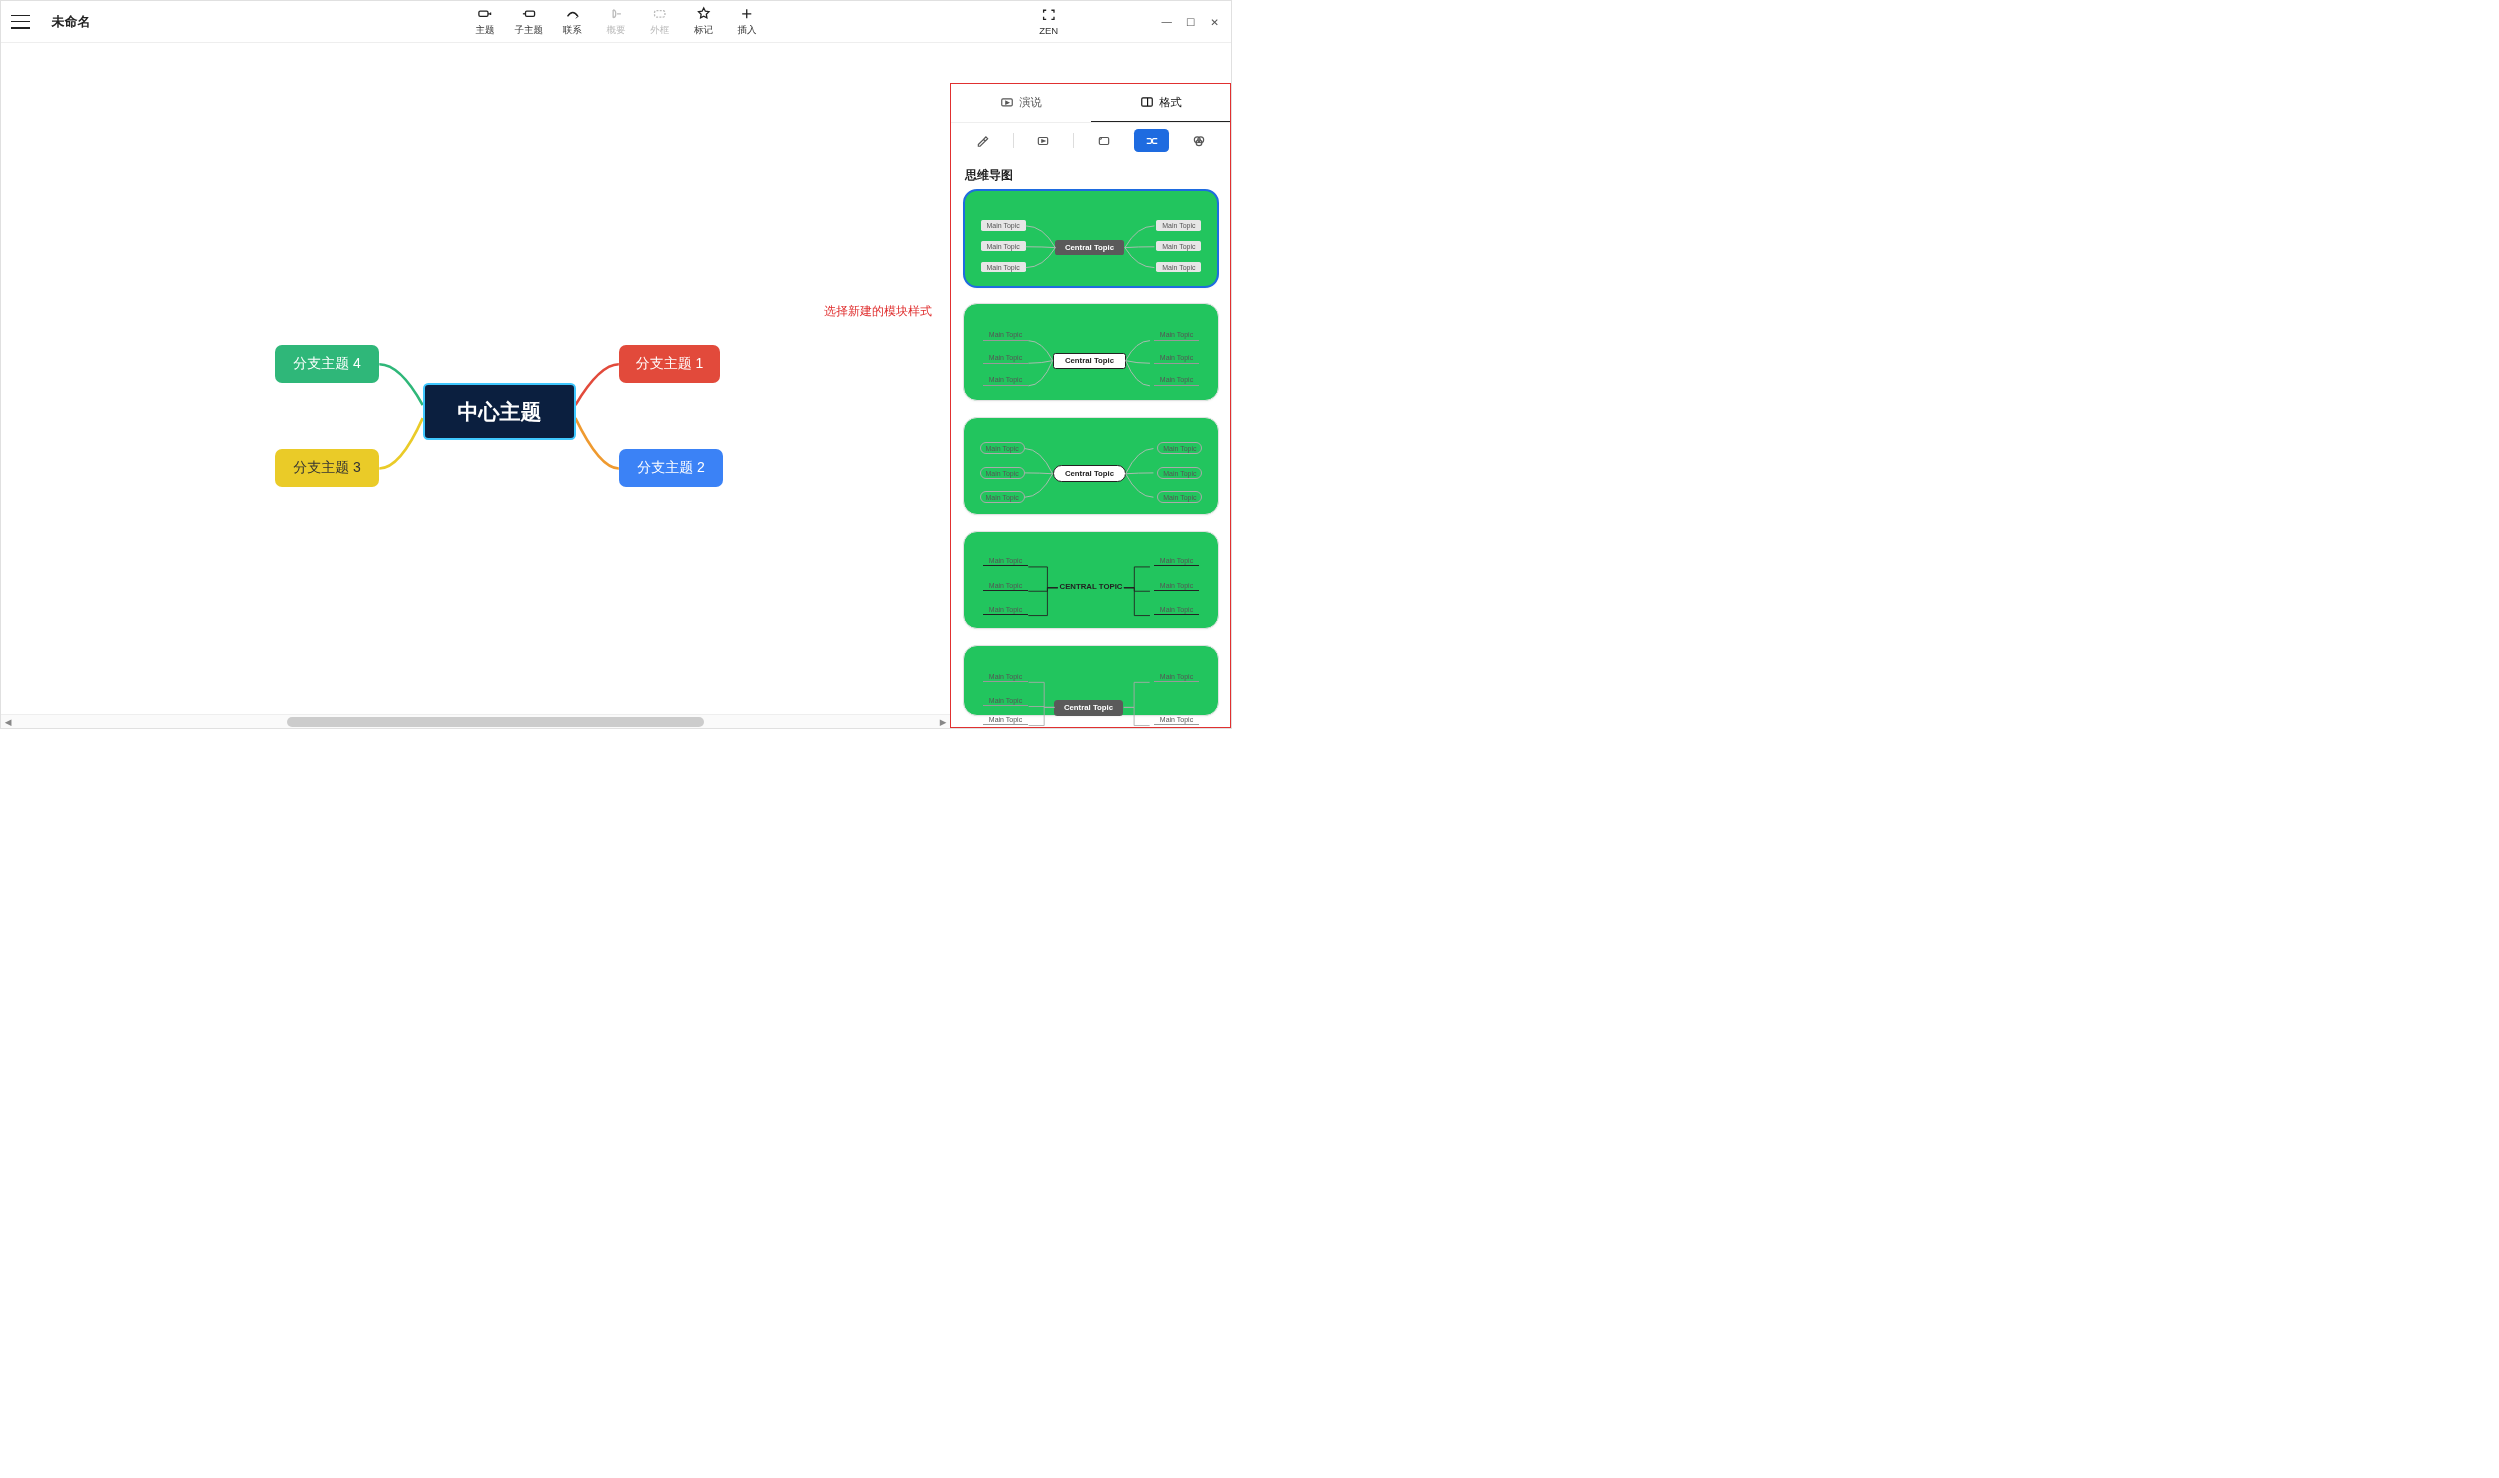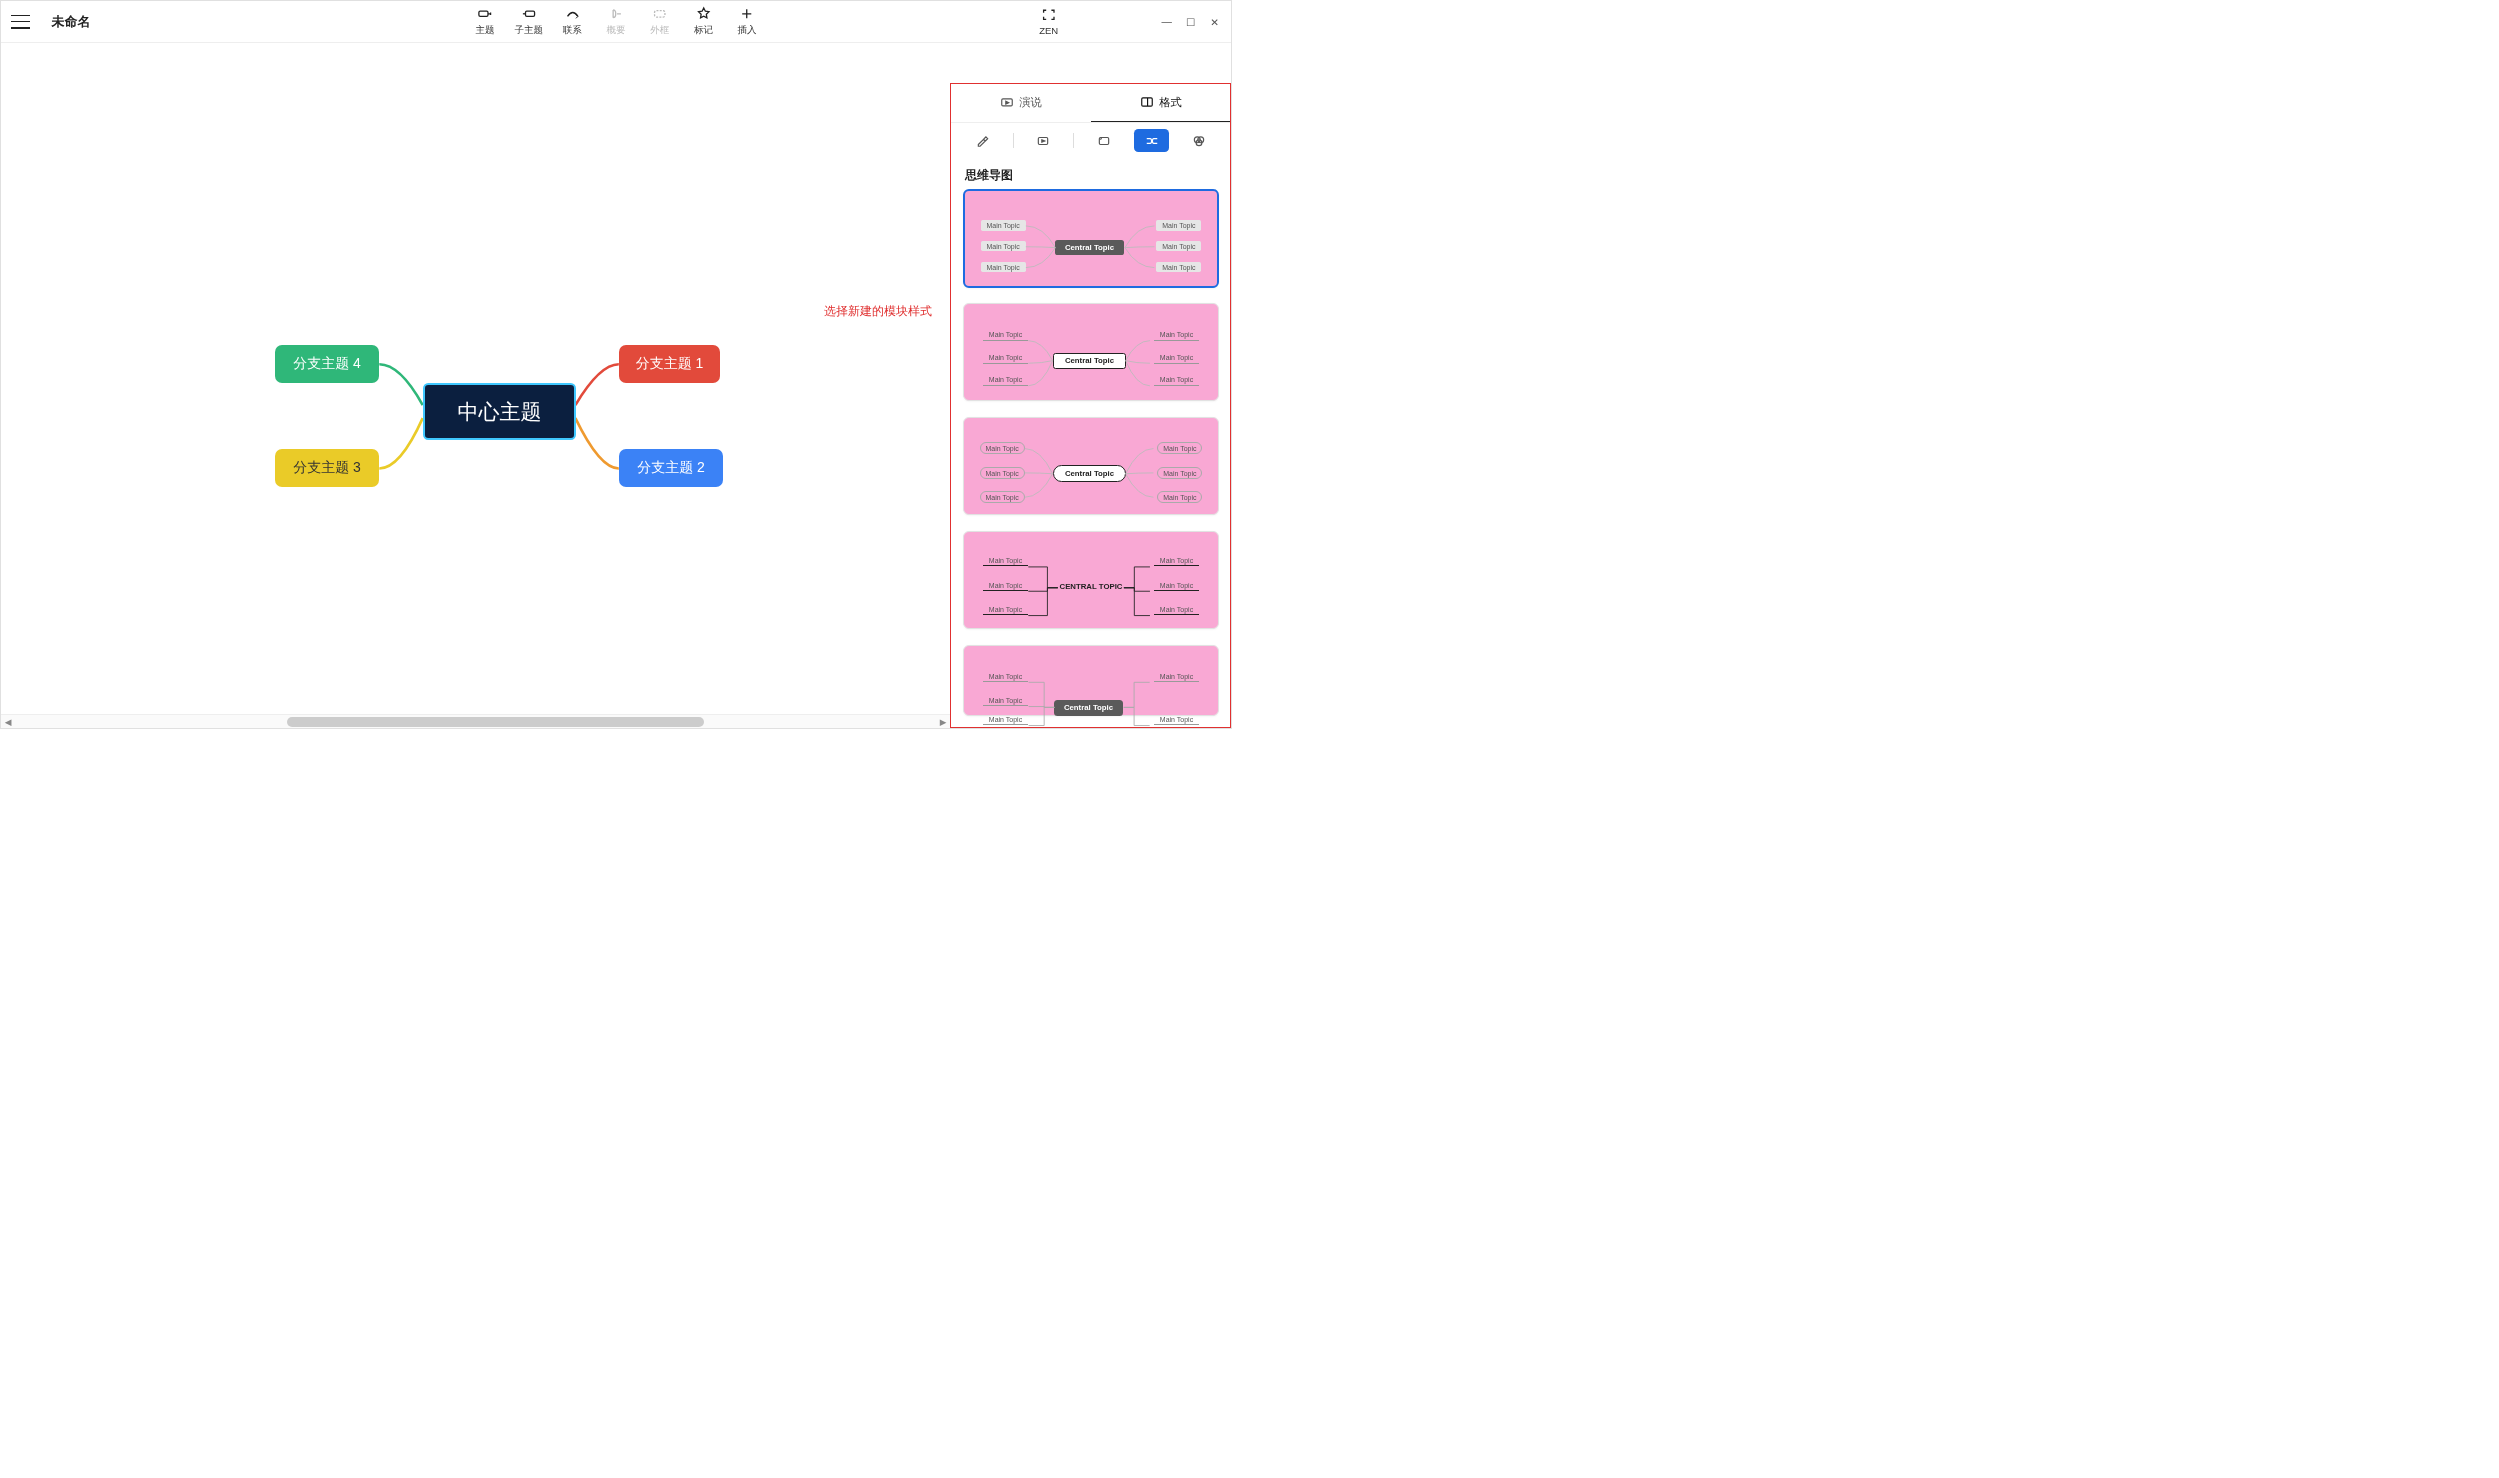--- a/index.html
+++ b/index.html
@@ -45,21 +45,21 @@
   .panel-tabs .ptab.active { color: #111; border-bottom: 1.7px solid #222; }
   .panel-subtabs { height: 35px; display:flex; align-items:center; justify-content: space-between; padding: 0 14px; gap: 8.7px; }
   .subtab { width: 35px; height: 22.6px; border-radius: 4.3px; display:flex; align-items:center; justify-content:center; cursor:pointer; }
   .subtab svg { width:14px; height:14px; }
   .subtab.active { background: #1e6be0; color:#fff; }
   .subtab.active svg { stroke:#fff; }
   .subtab-sep { width:0.9px; height:15.6px; background:#ddd; }
   .panel-heading { padding: 8.7px 14px 5.2px; font-size: 12px; font-weight: 600; color:#222; }
   .styles-list { flex: 1; overflow-y: auto; padding: 0 12px 12px; display: flex; flex-direction: column; gap: 15.6px; }
 
-  .style-card { border: 0.9px solid #e2e2e2; border-radius: 6px; height: 115px; position: relative; cursor: pointer; background:#f9a8d4; box-shadow: 0 0.9px 1.7px rgba(0,0,0,0.04); }
+  .style-card { border: 0.9px solid #e2e2e2; border-radius: 14px; height: 115px; position: relative; cursor: pointer; background:#22c55e; box-shadow: 0 0.9px 1.7px rgba(0,0,0,0.04); }
   .style-card.selected { border: 2.6px solid #1e6be0; }
   .mini-node { position:absolute; font-size: 7px; color:#555; display:flex; align-items:center; justify-content:center; }
   .mini-central { position:absolute; font-size: 7.8px; font-weight:700; display:flex; align-items:center; justify-content:center; }
 
   
   .node { position:absolute; border-radius: 7px; color:#fff; font-size: 14px; display:flex; align-items:center; justify-content:center; font-weight:500; }
 
 </style>
 </head>
 <body>
@@ -155,21 +155,21 @@
     <div class="canvas-wrap">
       <div class="canvas">
 
         <svg class="mindmap" width="951" height="660" viewBox="0 0 1096 760">
           <path d="M486 417 Q460 370 436 370" stroke="#2fb779" stroke-width="3" fill="none"></path>
           <path d="M486 432 Q460 490 436 490" stroke="#eacb28" stroke-width="3" fill="none"></path>
           <path d="M662 417 Q690 370 712 370" stroke="#e24a3b" stroke-width="3" fill="none"></path>
           <path d="M662 432 Q690 490 712 490" stroke="#ef9a2f" stroke-width="3" fill="none"></path>
         </svg>
 
-        <div class="node" style="left:422px; top:340px; width:153px; height:57px; background:#0b1f3f; border:2.6px solid #3fc8ff; font-size:21px; border-radius:5.2px;">
+        <div class="node" style="left:422px; top:340px; width:153px; height:57px; background:#0b1f3f; border:2.6px solid #3fc8ff; font-size:21px; border-radius:5.2px;font-weight:bold;">
           <span>中心主题</span>
         </div>
         <div class="node" style="left:274px; top:302px; width:104px; height:38px; background:#2fb779;">
           <span>分支主题 4</span>
         </div>
         <div class="node" style="left:274px; top:406px; width:104px; height:38px; background:#eacb28; color:#333;">
           <span>分支主题 3</span>
         </div>
         <div class="node" style="left:618px; top:302px; width:101px; height:38px; background:#e24a3b;">
           <span>分支主题 1</span>

